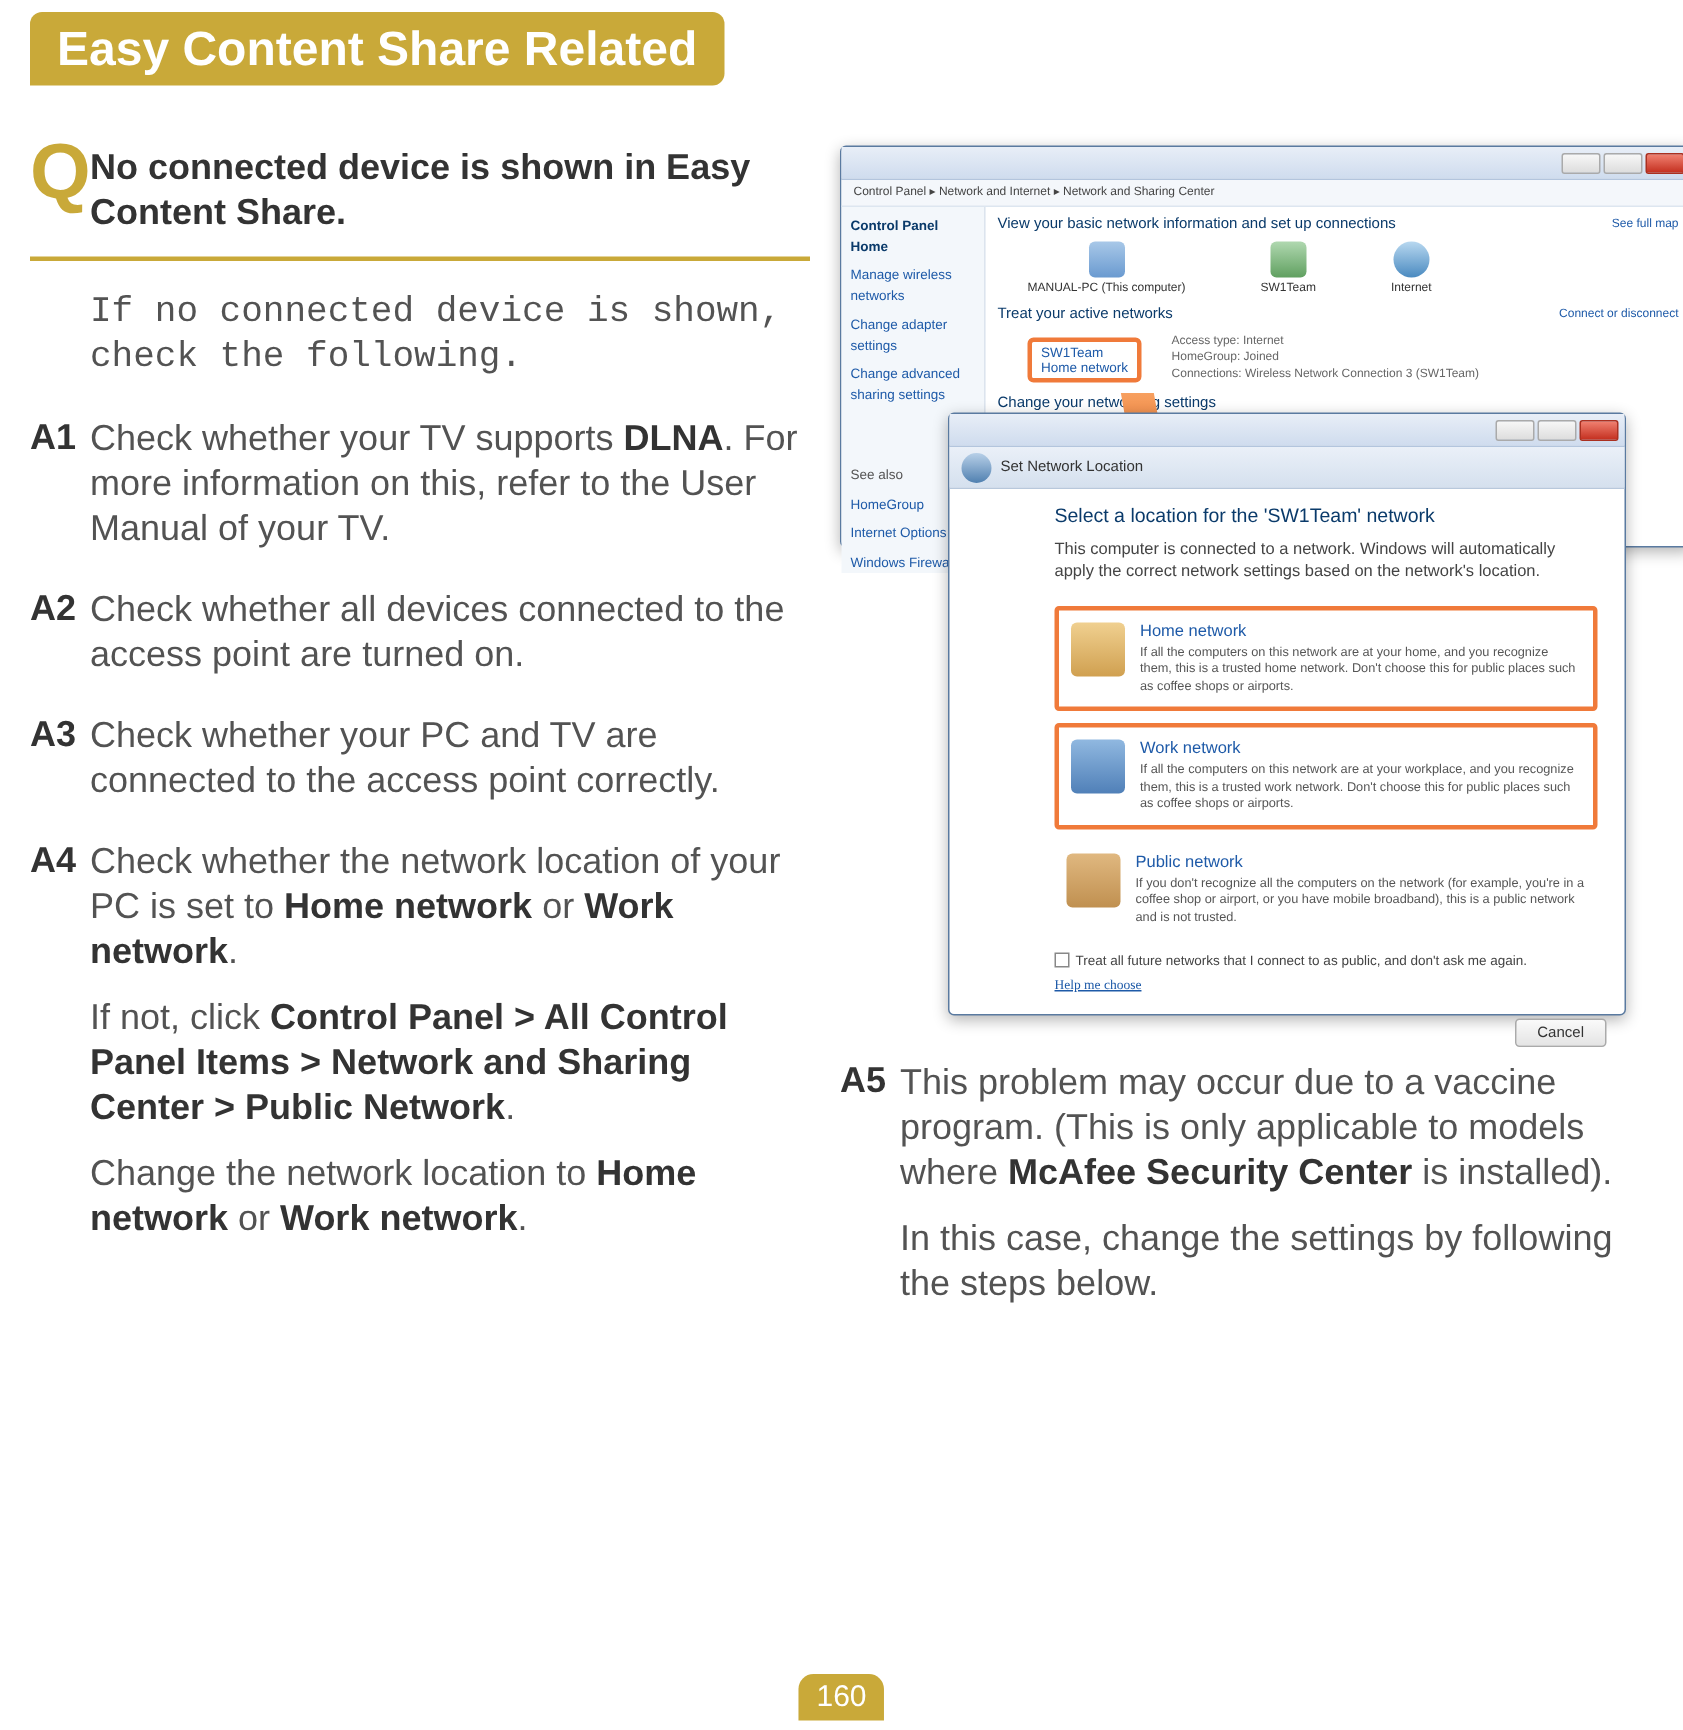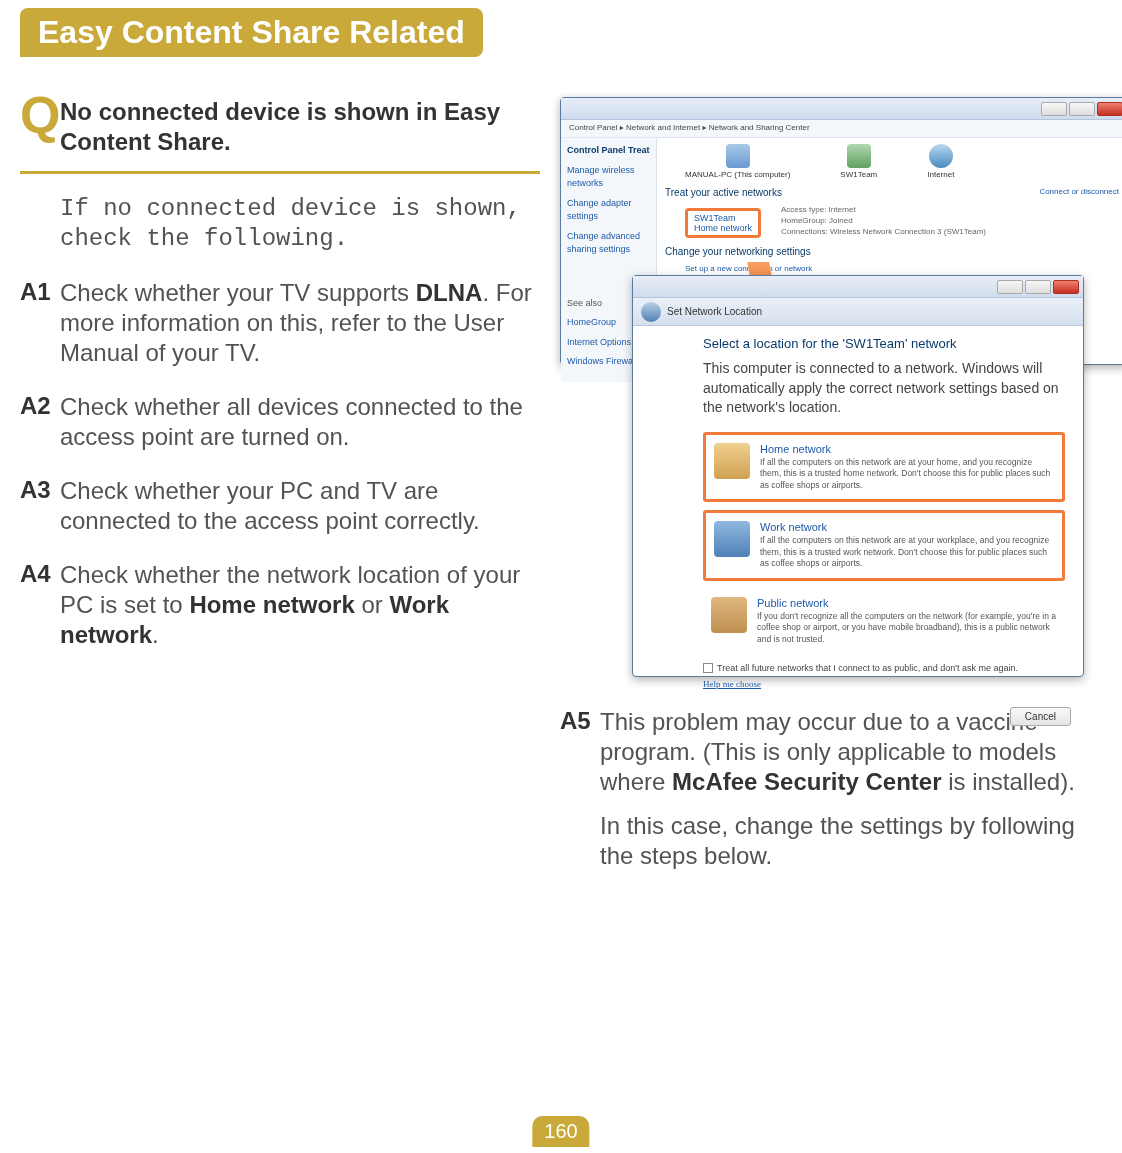--- a/index.html
+++ b/index.html
@@ -158,21 +158,21 @@
     }
     .win2 { left:72px; top:178px; width:452px; height:402px; }
     .w2-nav {
       height:28px; display:flex; align-items:center; gap:6px;
       background: linear-gradient(#eaf0f8,#d5e0ee); padding:0 8px;
       border-bottom:1px solid #b8c8dc;
     }
     .navball { width:20px;height:20px;border-radius:50%;background:linear-gradient(#b8d0e8,#5080b0);}
     .w2-body { padding:10px 18px 10px 70px; }
     .w2-title { color:#0a3a6a; font-size:13px; margin-bottom:8px; }
-    .w2-sub { font-size:14px; color:#444; line-height:1.4; margin-bottom:14px; }
+    .w2-sub { font-size:11px; color:#444; line-height:1.4; margin-bottom:14px; }
     .opt {
       display:flex; gap:10px; padding:8px; margin-bottom:8px;
       border-radius:3px; position:relative;
     }
     .opt.hl { border:3px solid #f07a3a; }
     .opt-ic { width:36px; height:36px; flex-shrink:0; border-radius:4px;}
     .opt-ic.home { background:linear-gradient(#f0d090,#d0a050);}
     .opt-ic.work { background:linear-gradient(#90b8e0,#5080b8);}
     .opt-ic.pub  { background:linear-gradient(#e0b880,#c09050);}
     .opt-t { font-size:11px; color:#1e5aa8; }
@@ -225,46 +225,56 @@
           <p>Check whether your PC and TV are connected to the access point correctly.</p>
         </div>
     </div>
 
     <div class="answer">
       <div class="a-label">A4</div>
       <div class="a-body">
         <p>
           <span>Check whether the network location of your PC is set to </span><b>Home network</b><span> or </span><b>Work network</b><span>.</span>
         </p>
+        <p>
+          <span>If not, click </span><b>Control Panel &gt; All Control Panel Items &gt; Network and Sharing Center &gt; Public Network</b><span>.</span>
+        </p>
+        <p>
+          <span>Change the network location to </span><b>Home network</b><span> or </span><b>Work network</b><span>.</span>
+        </p>
       </div>
     </div>
   </div>
 
   <div class="col">
     <div class="shot-wrap">
 
       <div class="win win1">
         <div class="win-title">
           <div class="wbtn"></div>
           <div class="wbtn"></div>
           <div class="wbtn red"></div>
         </div>
         <div style="height:18px;background:#f4f7fb;border-bottom:1px solid #dde6f0;font-size:8px;padding:3px 8px;color:#444;">Control Panel ▸ Network and Internet ▸ Network and Sharing Center</div>
         <div class="w1-body">
           <div class="w1-side">
-            <div class="hdr">Control Panel Treat</div>
+            <div class="hdr">Control Panel Home</div>
             <div>Manage wireless networks</div>
             <div>Change adapter settings</div>
             <div>Change advanced sharing settings</div>
             <div style="margin-top:40px;color:#555;">See also</div>
             <div>HomeGroup</div>
             <div>Internet Options</div>
             <div>Windows Firewall</div>
           </div>
           <div class="w1-main">
+            <div style="display:flex;justify-content:space-between;">
+              <div class="w1-sect-title">View your basic network information and set up connections</div>
+              <div class="link" style="font-size:8px;">See full map</div>
+            </div>
             <div class="w1-iconrow">
               <span>
                   <div class="ic pc"></div>
                   <span>MANUAL-PC (This computer)</span>
                 </span>
               <span>
                   <div class="ic sw"></div>
                   <span>SW1Team</span>
                 </span>
               <span>

